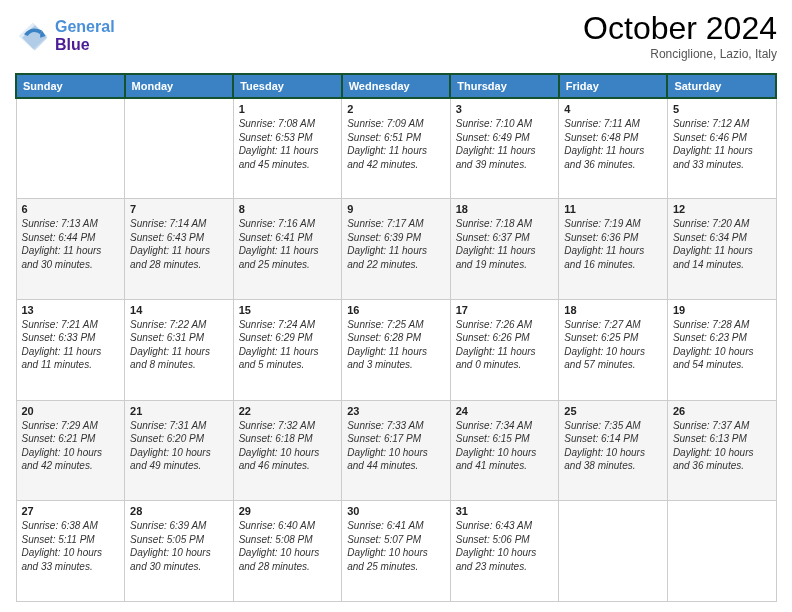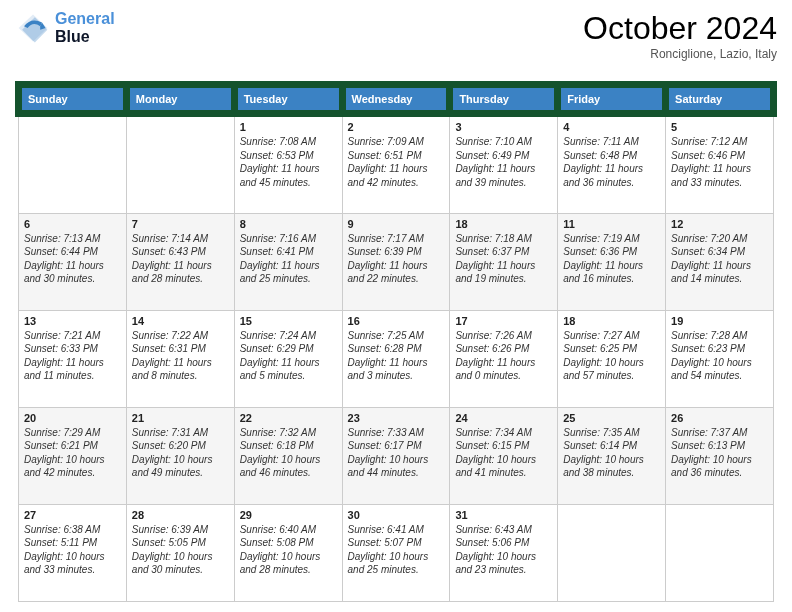--- a/index.html
+++ b/index.html
@@ -13,22 +13,22 @@
     .page {
       width: 792px;
       height: 612px;
       padding: 10px 15px;
       display: flex;
       flex-direction: column;
     }
     .header {
       display: flex;
       justify-content: space-between;
-      align-items: flex-start;
-      margin-bottom: 20px;
+      align-items: center;
+      margin-bottom: 12px;
     }
     .logo {
       display: flex;
       align-items: center;
       gap: 4px;
     }
     .logo-text {
       font-size: 16px;
       font-weight: bold;
       line-height: 1.1;
@@ -59,21 +59,21 @@
       flex: 1;
       font-size: 10px;
     }
     .calendar th {
       background-color: #3b82c4;
       color: #fff;
       text-align: left;
       padding: 5px 6px;
       font-size: 11px;
       font-weight: bold;
-      border: 7px solid #14532d;
+      border: 2px solid #14532d;
     }
     .calendar td {
       border: 1px solid #ccc;
       vertical-align: top;
       padding: 4px 5px;
       width: calc(100% / 7);
       height: 78px;
       background: #fff;
     }
     .calendar tr:nth-child(even) td {
@@ -102,21 +102,21 @@
   <div class="header">
     <div class="logo">
       <svg class="logo-icon" viewBox="0 0 40 40" xmlns="http://www.w3.org/2000/svg">
         <polygon points="20,5 36,20 20,35 4,20" fill="#3b82c4" opacity="0.15"></polygon>
         <polygon points="22,8 36,22 22,36 8,22" fill="#3b82c4" opacity="0.3"></polygon>
         <path d="M10,18 Q18,8 30,14 L28,18 Q20,12 14,20 Z" fill="#3b82c4"></path>
         <path d="M28,18 L30,14 L34,20 L28,22 Z" fill="#3b82c4"></path>
       </svg>
       <div class="logo-text">
         <div><span>General</span></div>
-        <div><span style="color:#0f172a">Blue</span></div>
+        <div><span style="color:#4c1d95">Blue</span></div>
       </div>
     </div>
     <div class="title-block">
       <div class="month-title">October 2024</div>
       <div class="location">Ronciglione, Lazio, Italy</div>
     </div>
   </div>
 
   <table class="calendar">
     <thead>

